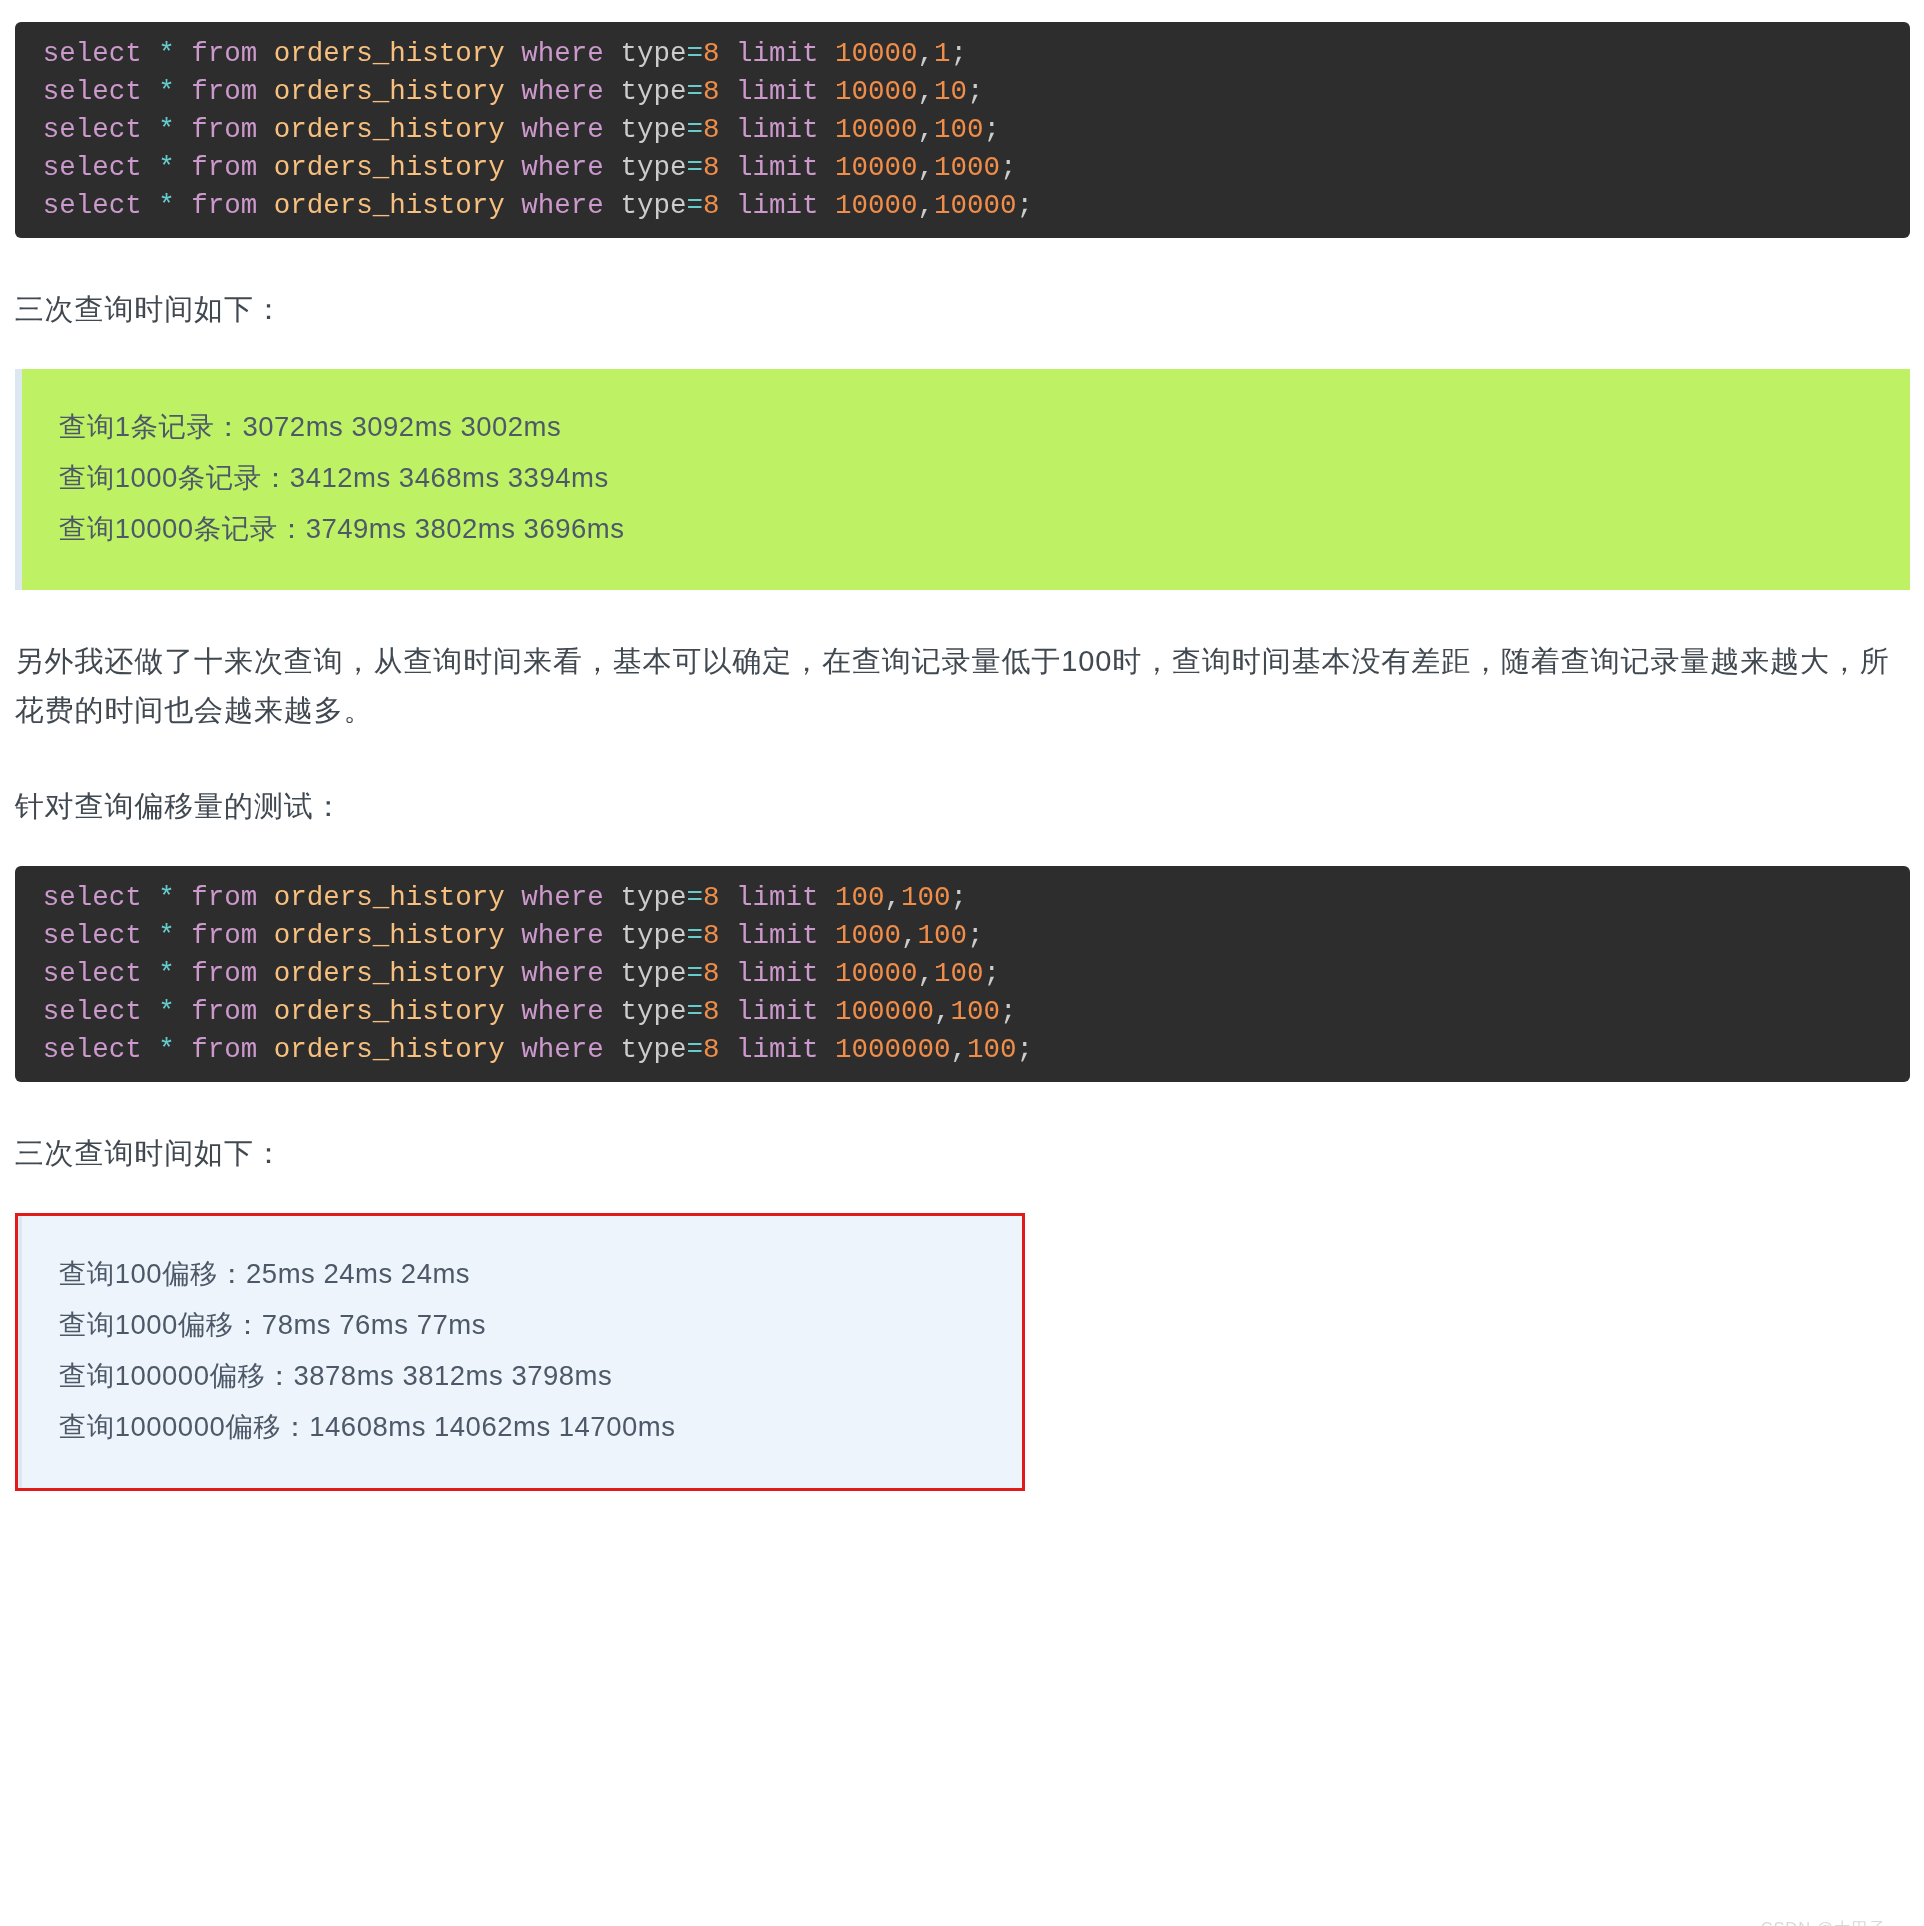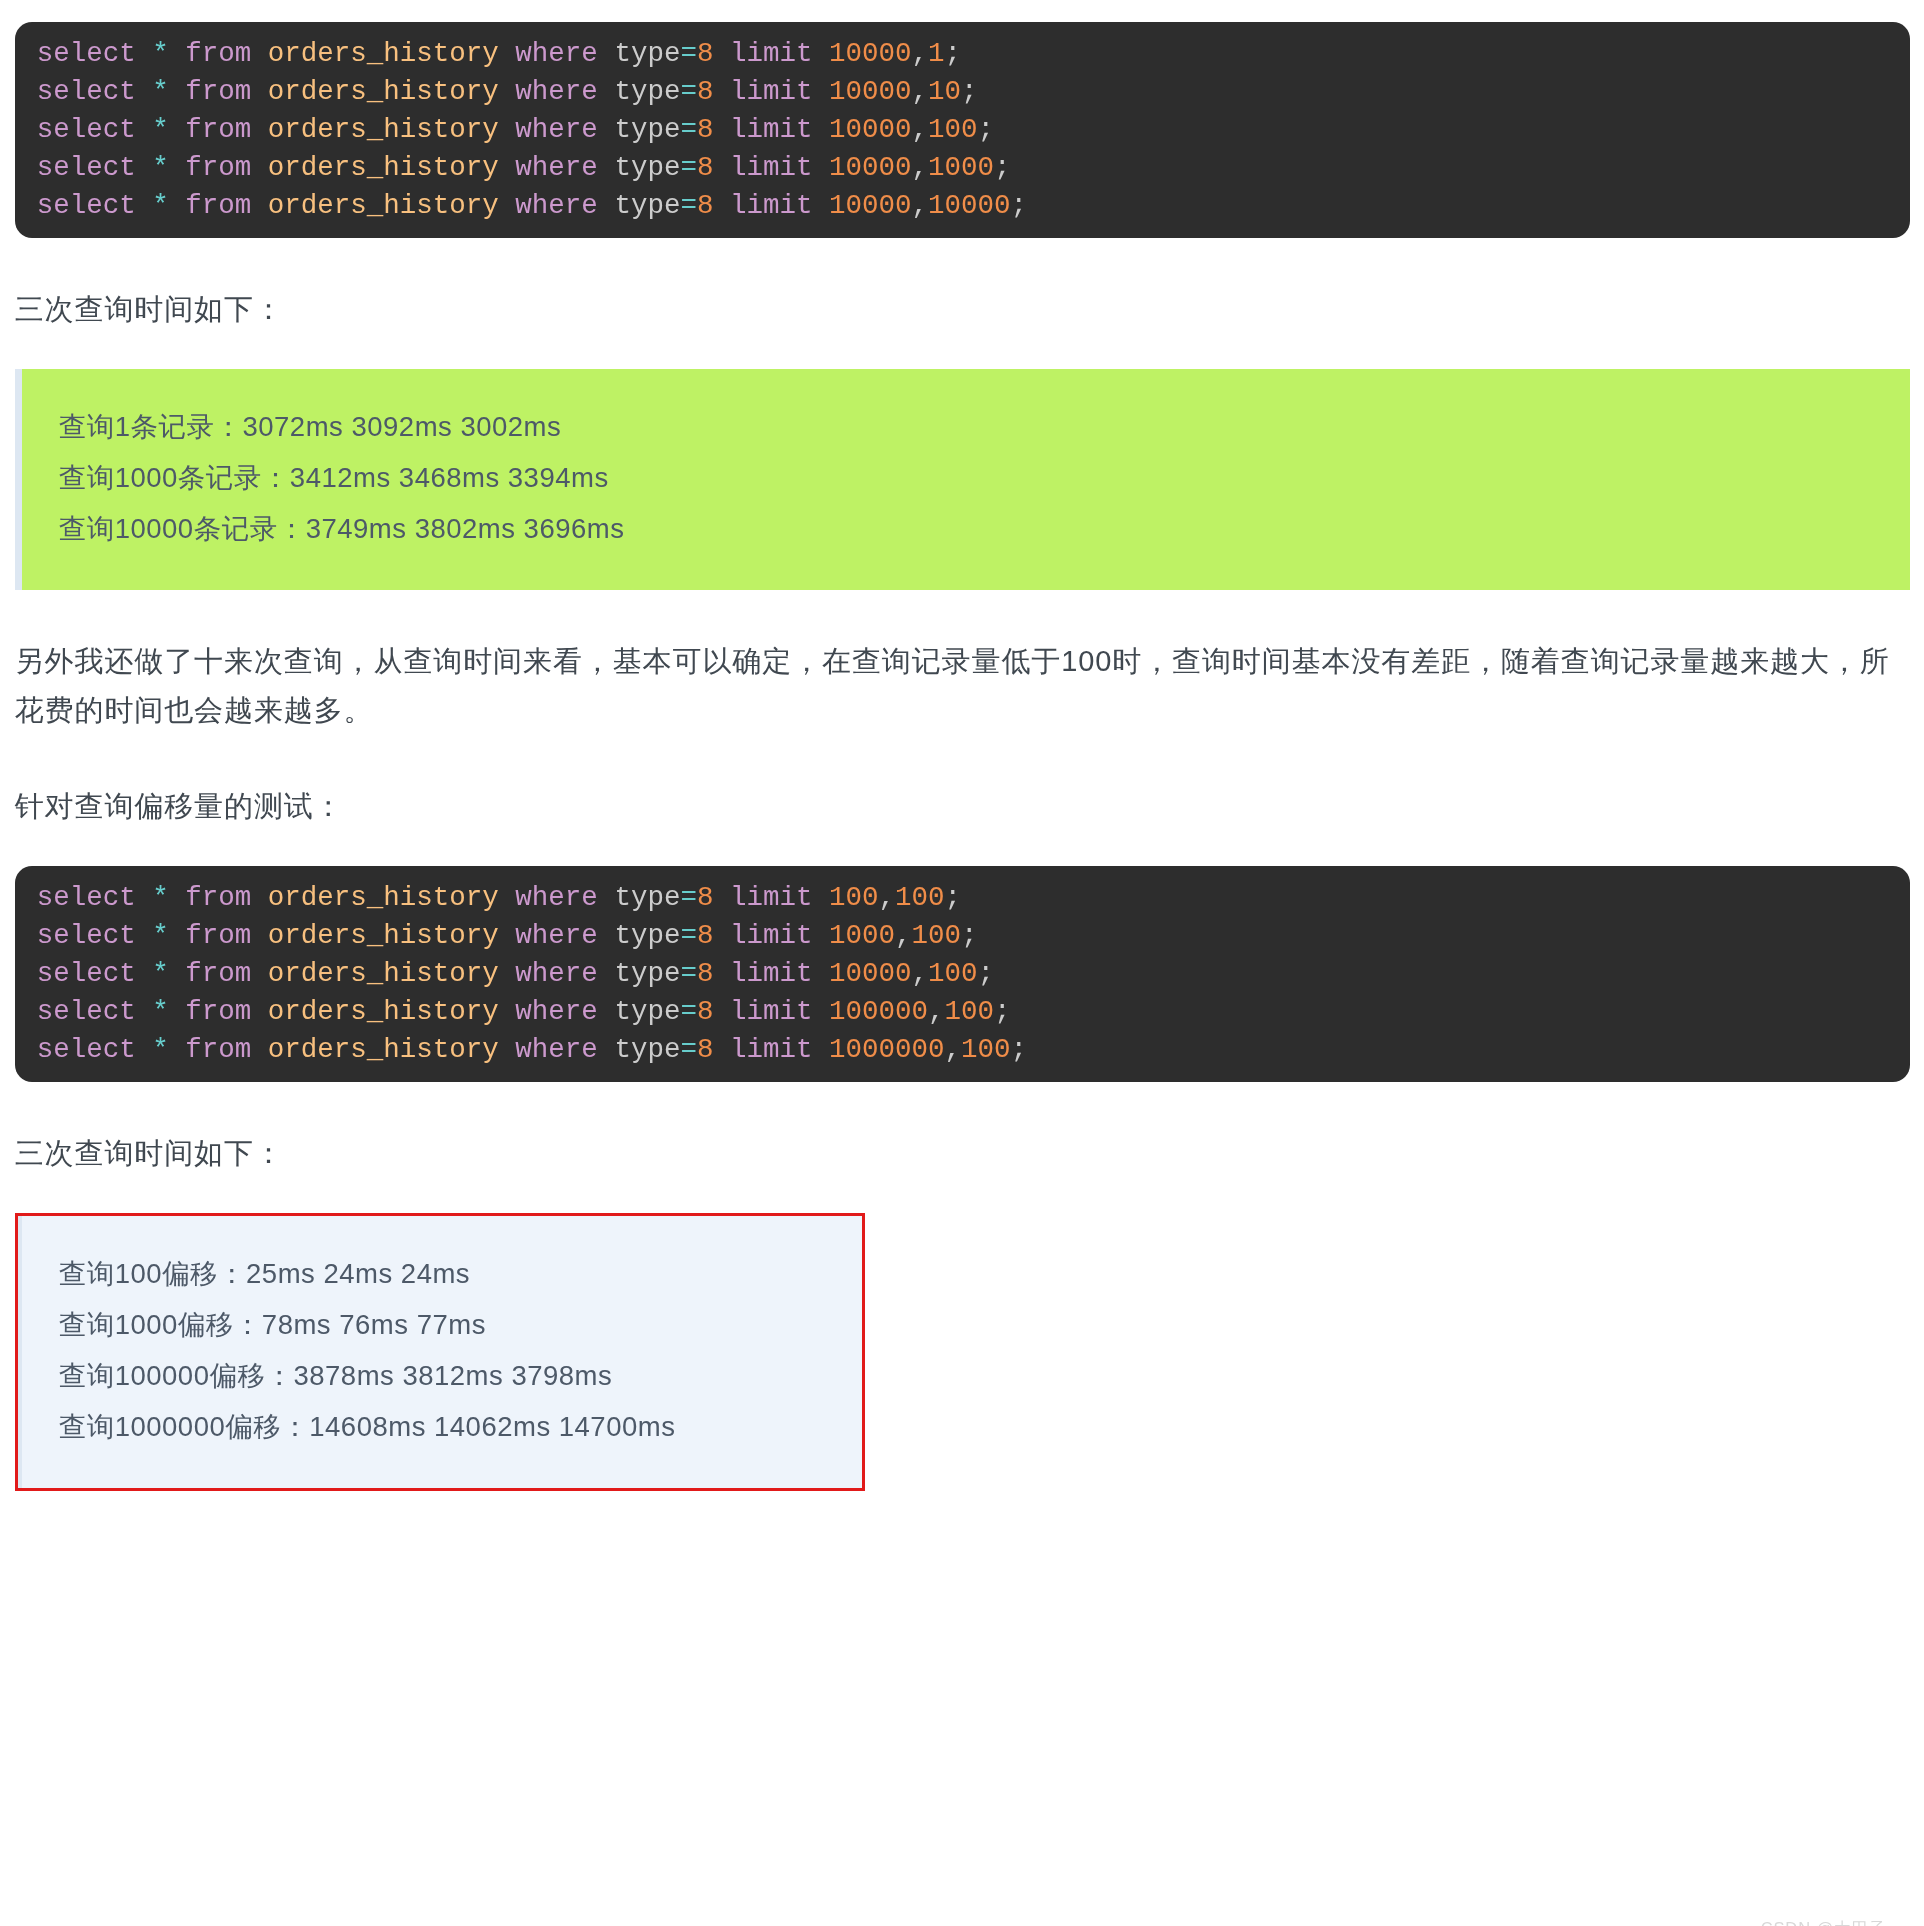--- a/index.html
+++ b/index.html
@@ -8,22 +8,22 @@
     padding: 14.7px;
     font-family: -apple-system, "PingFang SC", "Helvetica Neue", "Microsoft YaHei", Arial, sans-serif;
     font-size: 29px;
     line-height: 1.7;
     color: #34393f;
     background: #ffffff;
     width: 1925px;
   }
   .code-block {
     background: #2d2d2d;
-    border-radius: 17px;
-    padding: 13px 22px;
+    border-radius: 6px;
+    padding: 13px 28px;
     font-family: "Menlo", "Courier New", monospace;
     font-size: 27.5px;
     line-height: 1.38;
     white-space: pre;
     color: #cccccc;
     margin: 7.3px 0 26px 0;
   }
   .kw-select { color: #cc99cd; }  
   .kw-from   { color: #cc99cd; }
   .kw-where  { color: #cc99cd; }
@@ -43,21 +43,21 @@
     background: #bef264;
     border-left: 7.3px solid #dde7f2;
     padding: 33px 27.5px 35px 37px;
     margin: 16.5px 0 37px 0;
     font-size: 27.5px;
     line-height: 1.85;
     color: #4d5968;
     letter-spacing: 0.5px;
   }
   .quote-block.red-frame {
-    width: 850px;
+    width: 1010px;
     border: 3.7px solid #e11a1a;
     border-left: 7.3px solid #dde7f2;
     outline: 3.7px solid #e11a1a;
     outline-offset: -3.7px;
     background: #eef4fb;
   }
   .quote-line { display:block; }
   .watermark {
     position: absolute;
     right: 24px;

